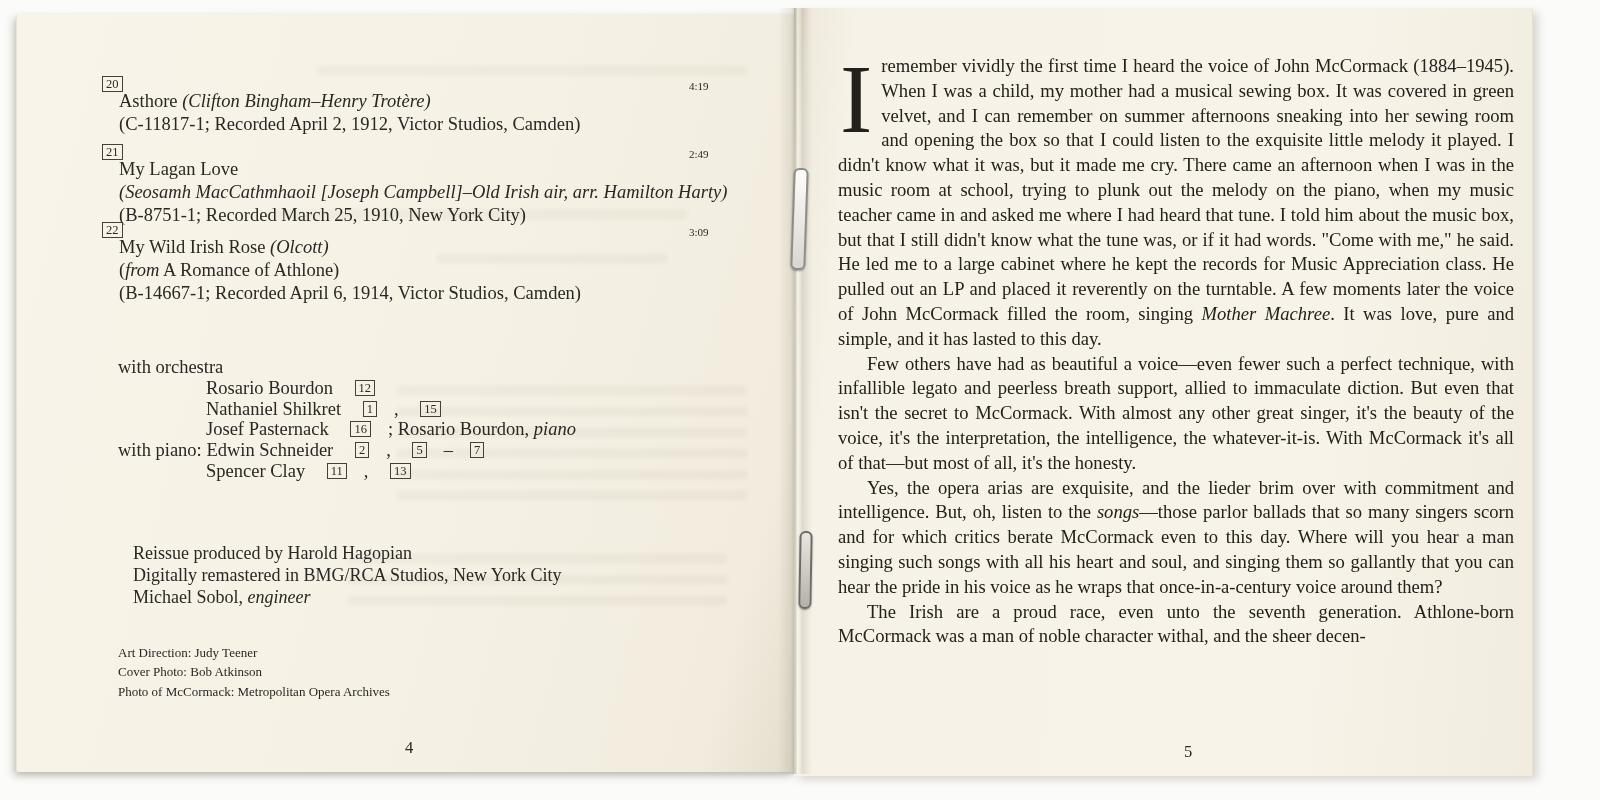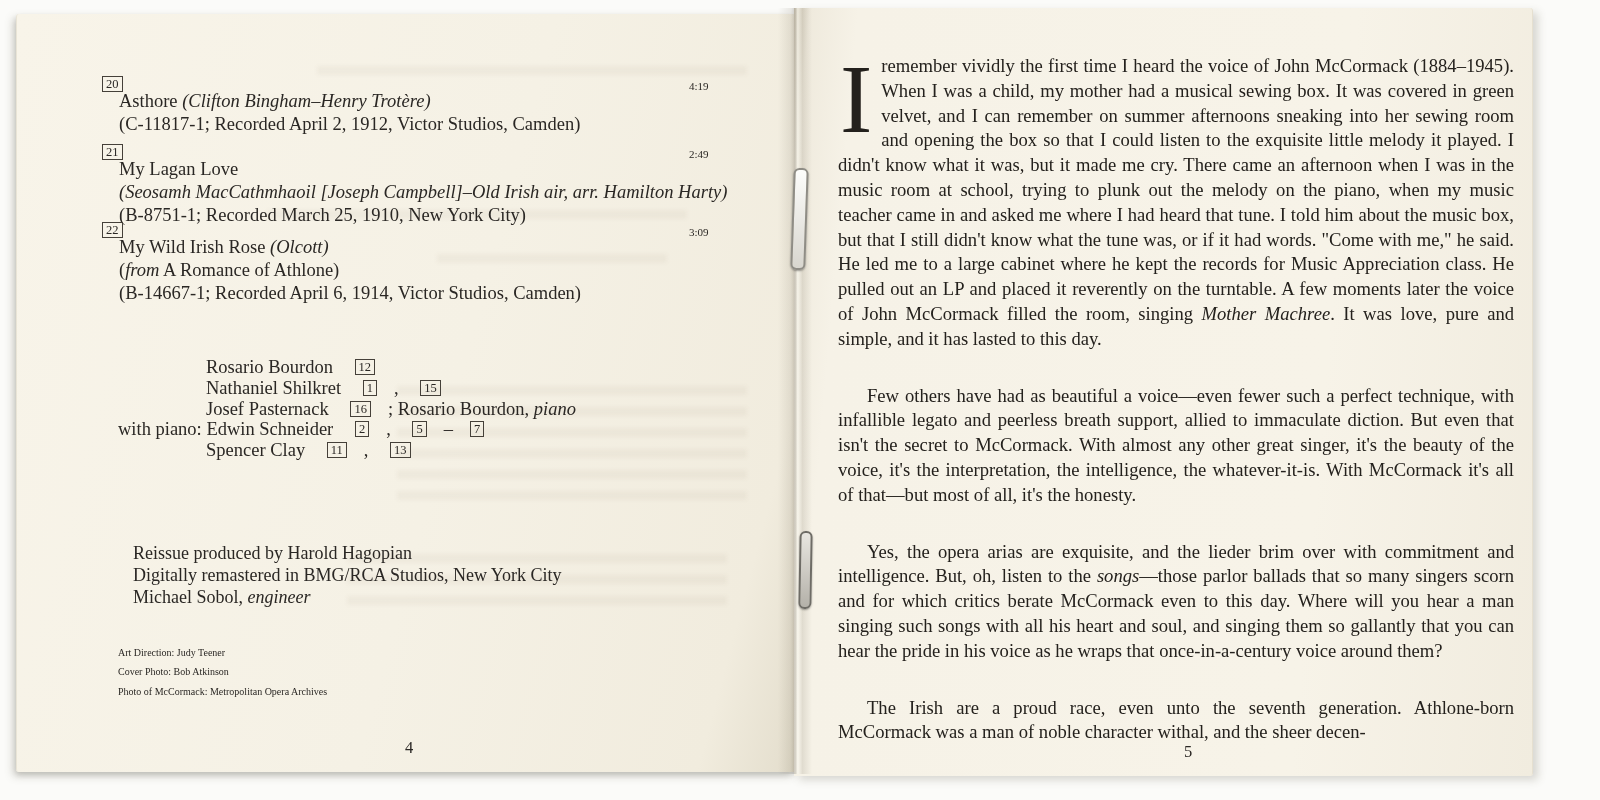--- a/index.html
+++ b/index.html
@@ -54,38 +54,38 @@
   .track-text{position:absolute;left:102px;top:16px;white-space:nowrap;}
   .track-time{position:absolute;left:672px;top:1px;font-size:11px;}
   .nbox{
     display:inline-block;border:1px solid #454039;padding:0 3px;margin:0 17px;
     font-size:12.5px;line-height:14px;vertical-align:2px;font-style:normal;
   }
   #ensemble-block{position:absolute;left:101px;top:322px;font-size:18.5px;line-height:20.8px;white-space:nowrap;}
   .gap{height:21px;}
   .ind{padding-left:88px;}
   #credits-block{position:absolute;left:101px;top:528px;font-size:18px;line-height:22px;white-space:nowrap;margin-left:15px;}
-  #production-block{position:absolute;left:101px;top:629px;font-size:10px;line-height:19.3px;white-space:nowrap;}
+  #production-block{position:absolute;left:101px;top:629px;font-size:13px;line-height:19.3px;white-space:nowrap;}
   .pagenum{position:absolute;font-size:16.5px;}
   #pagenum-left{left:388px;top:724px;}
   #pagenum-right{left:390px;top:734px;}
   
   .ghost{
     position:absolute;pointer-events:none;filter:blur(2px);opacity:0.55;
     background:repeating-linear-gradient(to bottom,
       rgba(115,98,72,0.10) 0px, rgba(115,98,72,0.10) 9px,
       rgba(115,98,72,0) 9px, rgba(115,98,72,0) 21px);
   }
   
   #essay{
     position:absolute;left:44px;top:46px;width:676px;
     font-size:18.6px;line-height:24.8px;text-align:justify;color:#24211d;
   }
   #essay p{margin:0;}
-  #essay p.indent{text-indent:29px;margin-top:32px;}
+  #essay p.indent{text-indent:29px;}
   .dropcap{
     float:left;font-size:97px;line-height:0.84;padding:5px 9px 0 2px;
     color:#24211d;
   }
 </style>
 </head>
 <body>
 
 <div class="page" id="page-left">
 
@@ -119,20 +119,21 @@
     <div class="track-text">
       <div><span>My Wild Irish Rose</span> <span class="i">(Olcott)</span></div>
       <div><span>(</span><span class="i">from</span><span> A Romance of Athlone)</span></div>
       <div>(B-14667-1; Recorded April 6, 1914, Victor Studios, Camden)</div>
     </div>
     <span class="track-time">3:09</span>
   </div>
 
   <div id="ensemble-block">
     <div class="gap"></div>
+    <div>with orchestra</div>
     <div class="ind"><span>Rosario Bourdon</span>
       <span class="nbox">12</span></div>
     <div class="ind"><span>Nathaniel Shilkret</span>
       <span class="nbox">1</span><span>,</span>
       <span class="nbox">15</span></div>
     <div class="ind"><span>Josef Pasternack</span>
       <span class="nbox">16</span><span>; Rosario Bourdon, </span><span class="i">piano</span></div>
     <div><span>with piano: Edwin Schneider</span>
       <span class="nbox">2</span><span>,</span>
       <span class="nbox">5</span><span>–</span><span class="nbox">7</span></div>

